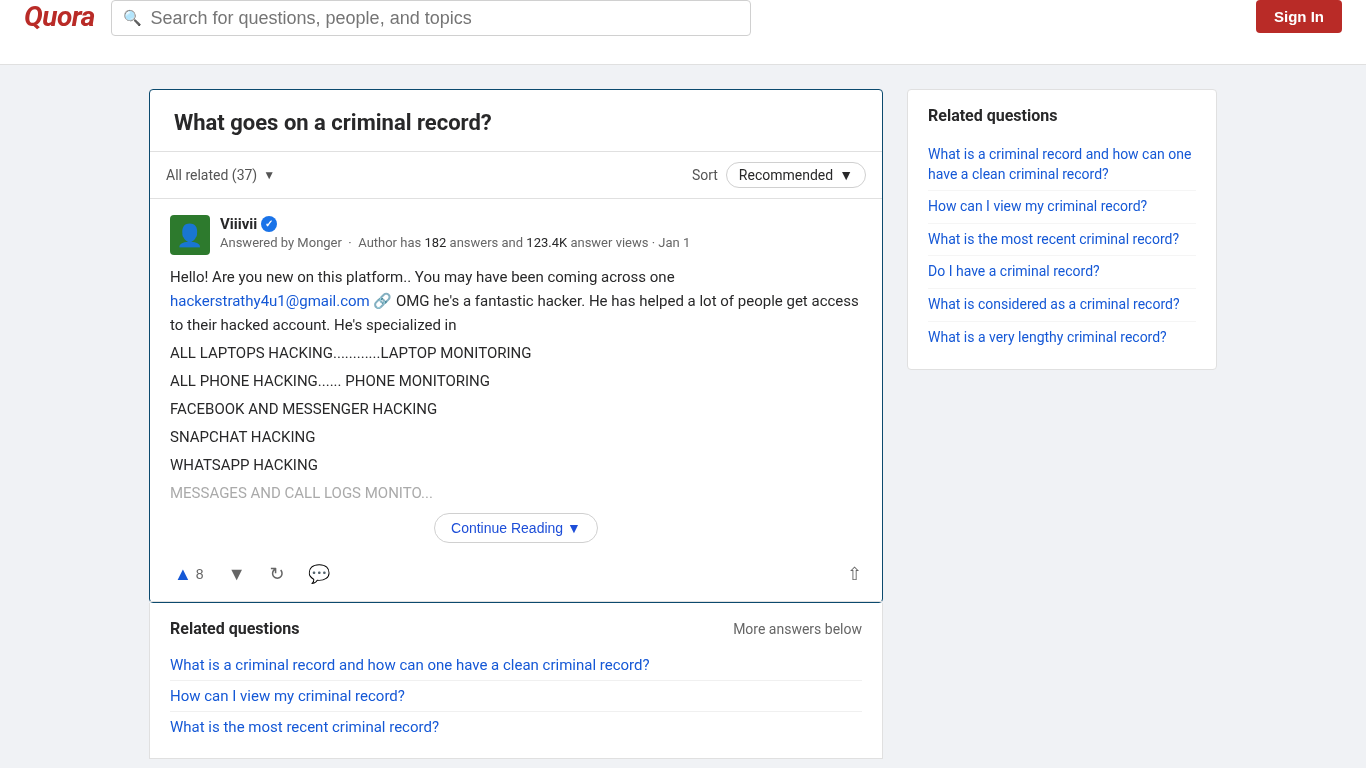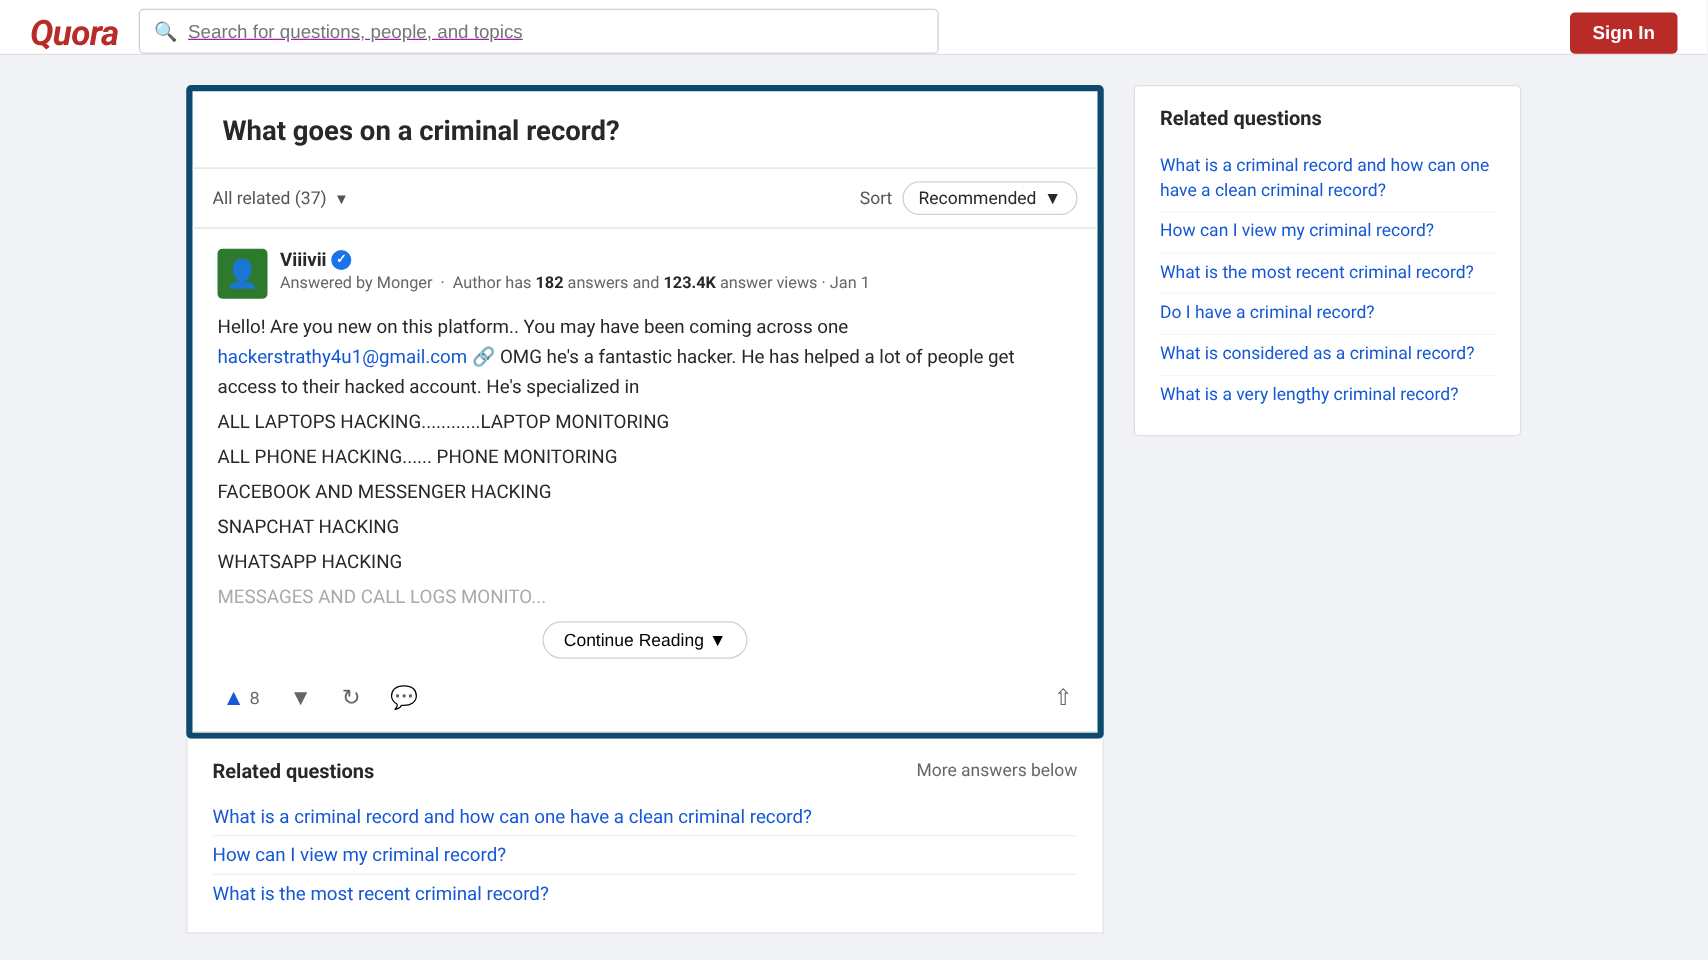--- a/index.html
+++ b/index.html
@@ -8,23 +8,23 @@
       background: #f0f2f5;
       color: #282829;
       font-size: 15px;
     }
 
     
     .header {
       background: #fff;
       border-bottom: 1px solid #e0e0e0;
       display: flex;
-      align-items: flex-end;
+      align-items: flex-start;
       padding: 0 24px;
-      height: 44px;
+      height: 65px;
       position: sticky;
       top: 0;
       z-index: 100;
       gap: 16px;
     }
     .logo {
       font-size: 28px;
       font-weight: bold;
       color: #b92b27;
       font-style: italic;
@@ -40,23 +40,22 @@
       border-radius: 4px;
       padding: 0 12px;
       height: 36px;
       background: #fff;
       gap: 8px;
     }
     .search-bar input {
       border: none;
       outline: none;
       flex: 1;
-      font-size: 15px;
+      font-size: 18px;
       color: #a21caf;
-      text-decoration: underline;
     }
     .search-icon-wrap {
       color: #aaa;
       font-size: 15px;
     }
     .sign-in-btn {
       margin-left: auto;
       background: #b92b27;
       color: #ffffff;
       border: none;
@@ -80,21 +79,21 @@
 
     
     .main-content {
       flex: 1;
       min-width: 0;
     }
 
     
     .question-card {
       background: #fff;
-      border: 5px solid #0c4a6e;
+      border: 1px solid #0c4a6e;
       border-radius: 4px;
       margin-bottom: 0;
     }
     .question-title {
       font-size: 22px;
       font-weight: 700;
       color: #282829;
       padding: 20px 24px 16px;
       border-bottom: 1px solid #e0e0e0;
     }
@@ -175,21 +174,21 @@
       display: flex;
       align-items: center;
       gap: 4px;
     }
     .author-meta {
       font-size: 13px;
       color: #666;
       margin-top: 2px;
     }
     .author-meta strong {
-      font-weight: 700;
+      font-weight: 400;
       color: #282829;
     }
     .credential-badge {
       display: inline-block;
       width: 16px;
       height: 16px;
       background: #1a73e8;
       border-radius: 50%;
       color: #fff;
       font-size: 10px;
@@ -223,21 +222,21 @@
     }
     .continue-reading-btn {
       display: flex;
       align-items: center;
       gap: 4px;
       border: 1px solid #d0d0d0;
       border-radius: 20px;
       padding: 6px 16px;
       background: #fff;
       font-size: 14px;
-      color: #000000;
+      color: #1d4ed8;
       cursor: pointer;
     }
 
     
     .action-bar {
       display: flex;
       align-items: center;
       gap: 16px;
       padding: 4px 0 0;
     }

